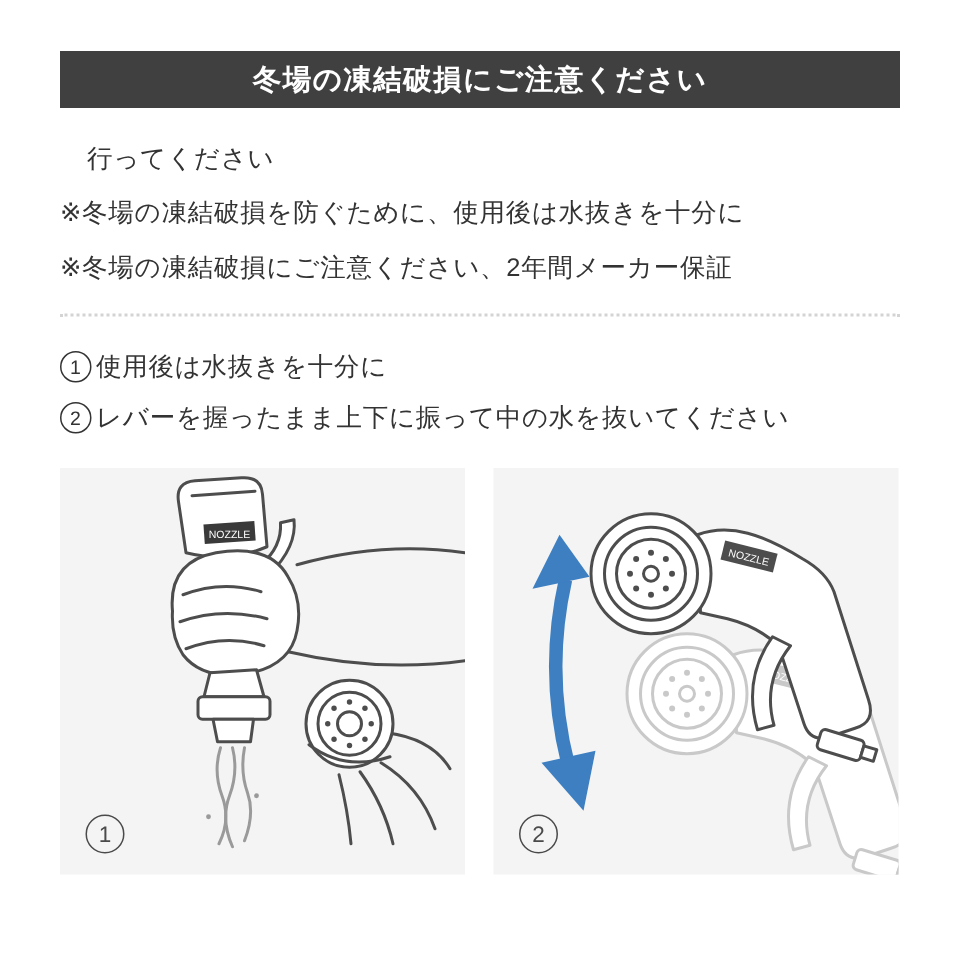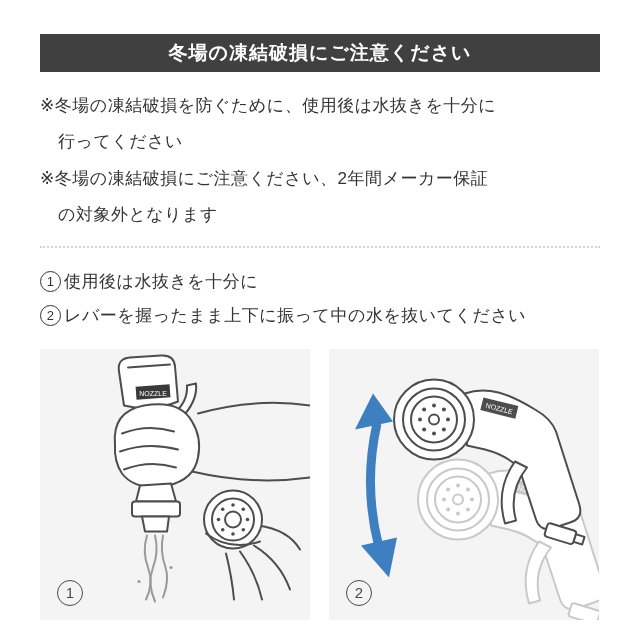--- a/index.html
+++ b/index.html
@@ -68,24 +68,23 @@
 </head>
 <body>
 
 <div class="page">
 
   <div class="banner">
     <span>冬場の凍結破損にご注意ください</span>
   </div>
 
   <div class="notes">
+    <div class="note-line indent">行ってください</div>
     <div class="note-line">※冬場の凍結破損を防ぐために、使用後は水抜きを十分に</div>
-    <div class="note-line indent">行ってください</div>
     <div class="note-line">※冬場の凍結破損にご注意ください、2年間メーカー保証</div>
-    <div class="note-line indent">の対象外となります</div>
   </div>
 
   <hr class="divider">
 
   <div class="steps">
     <div class="step">
       <span class="step-circle">1</span>
       <span>使用後は水抜きを十分に</span>
     </div>
     <div class="step">

